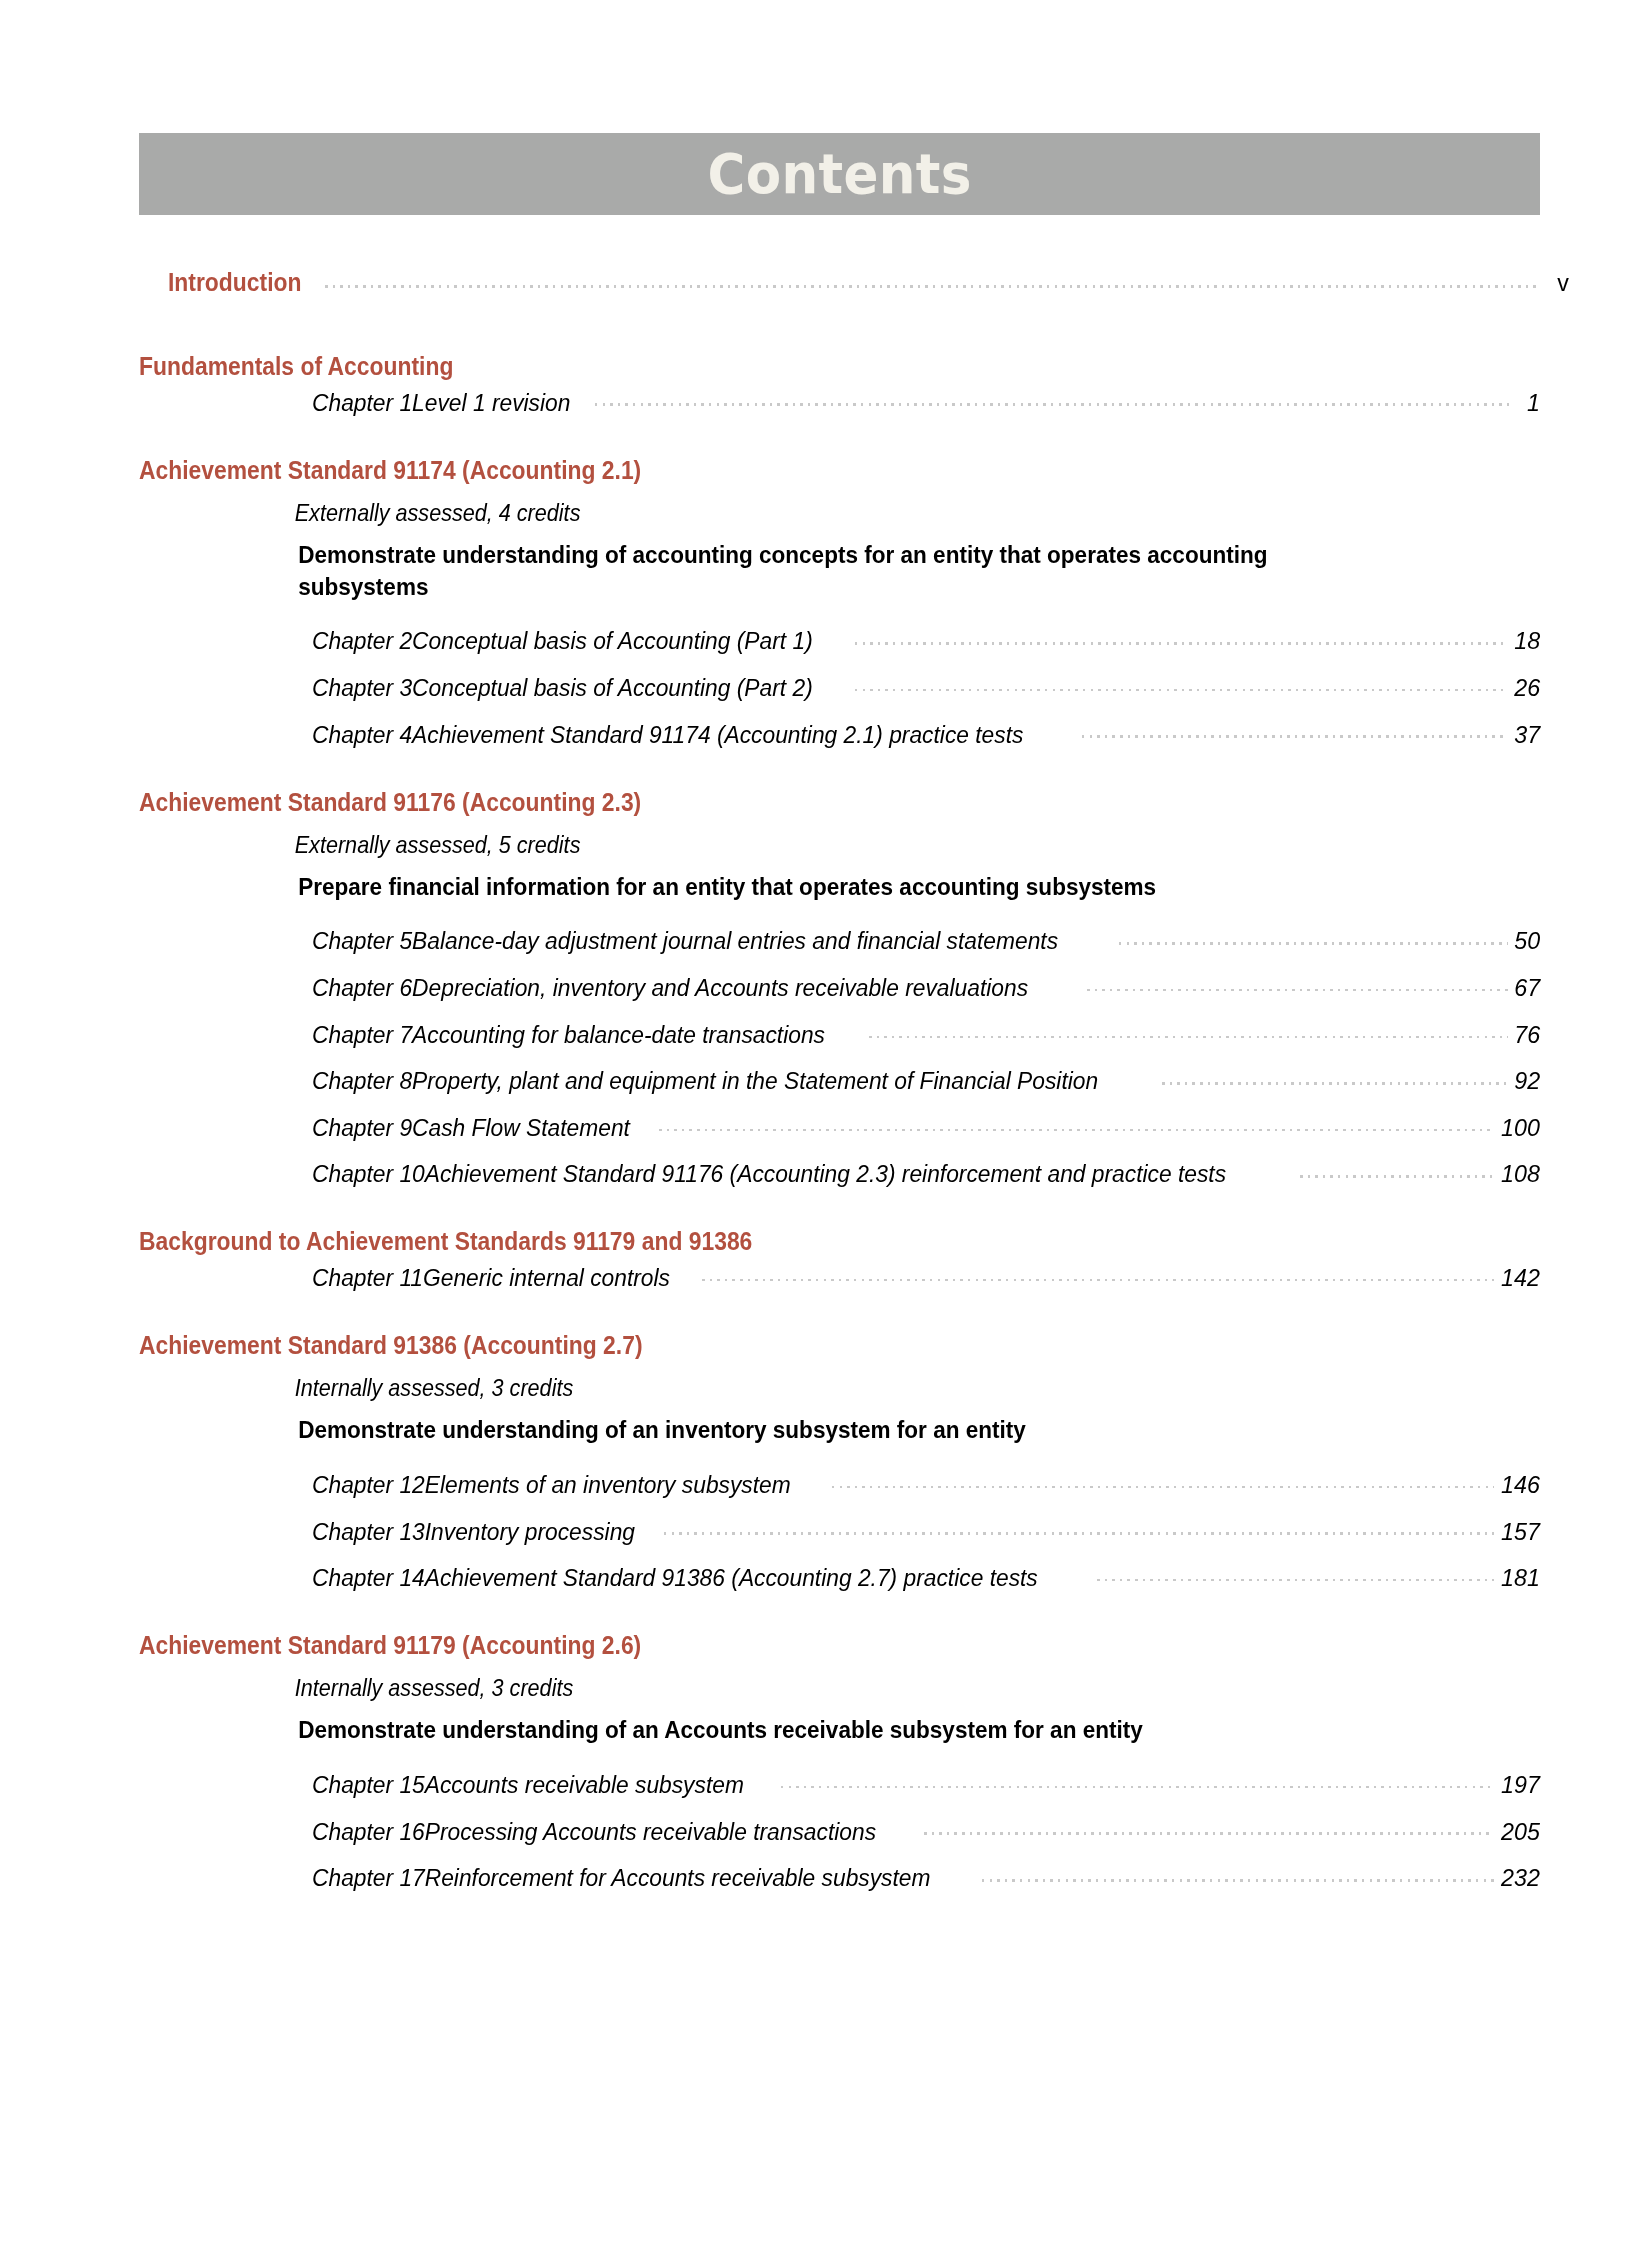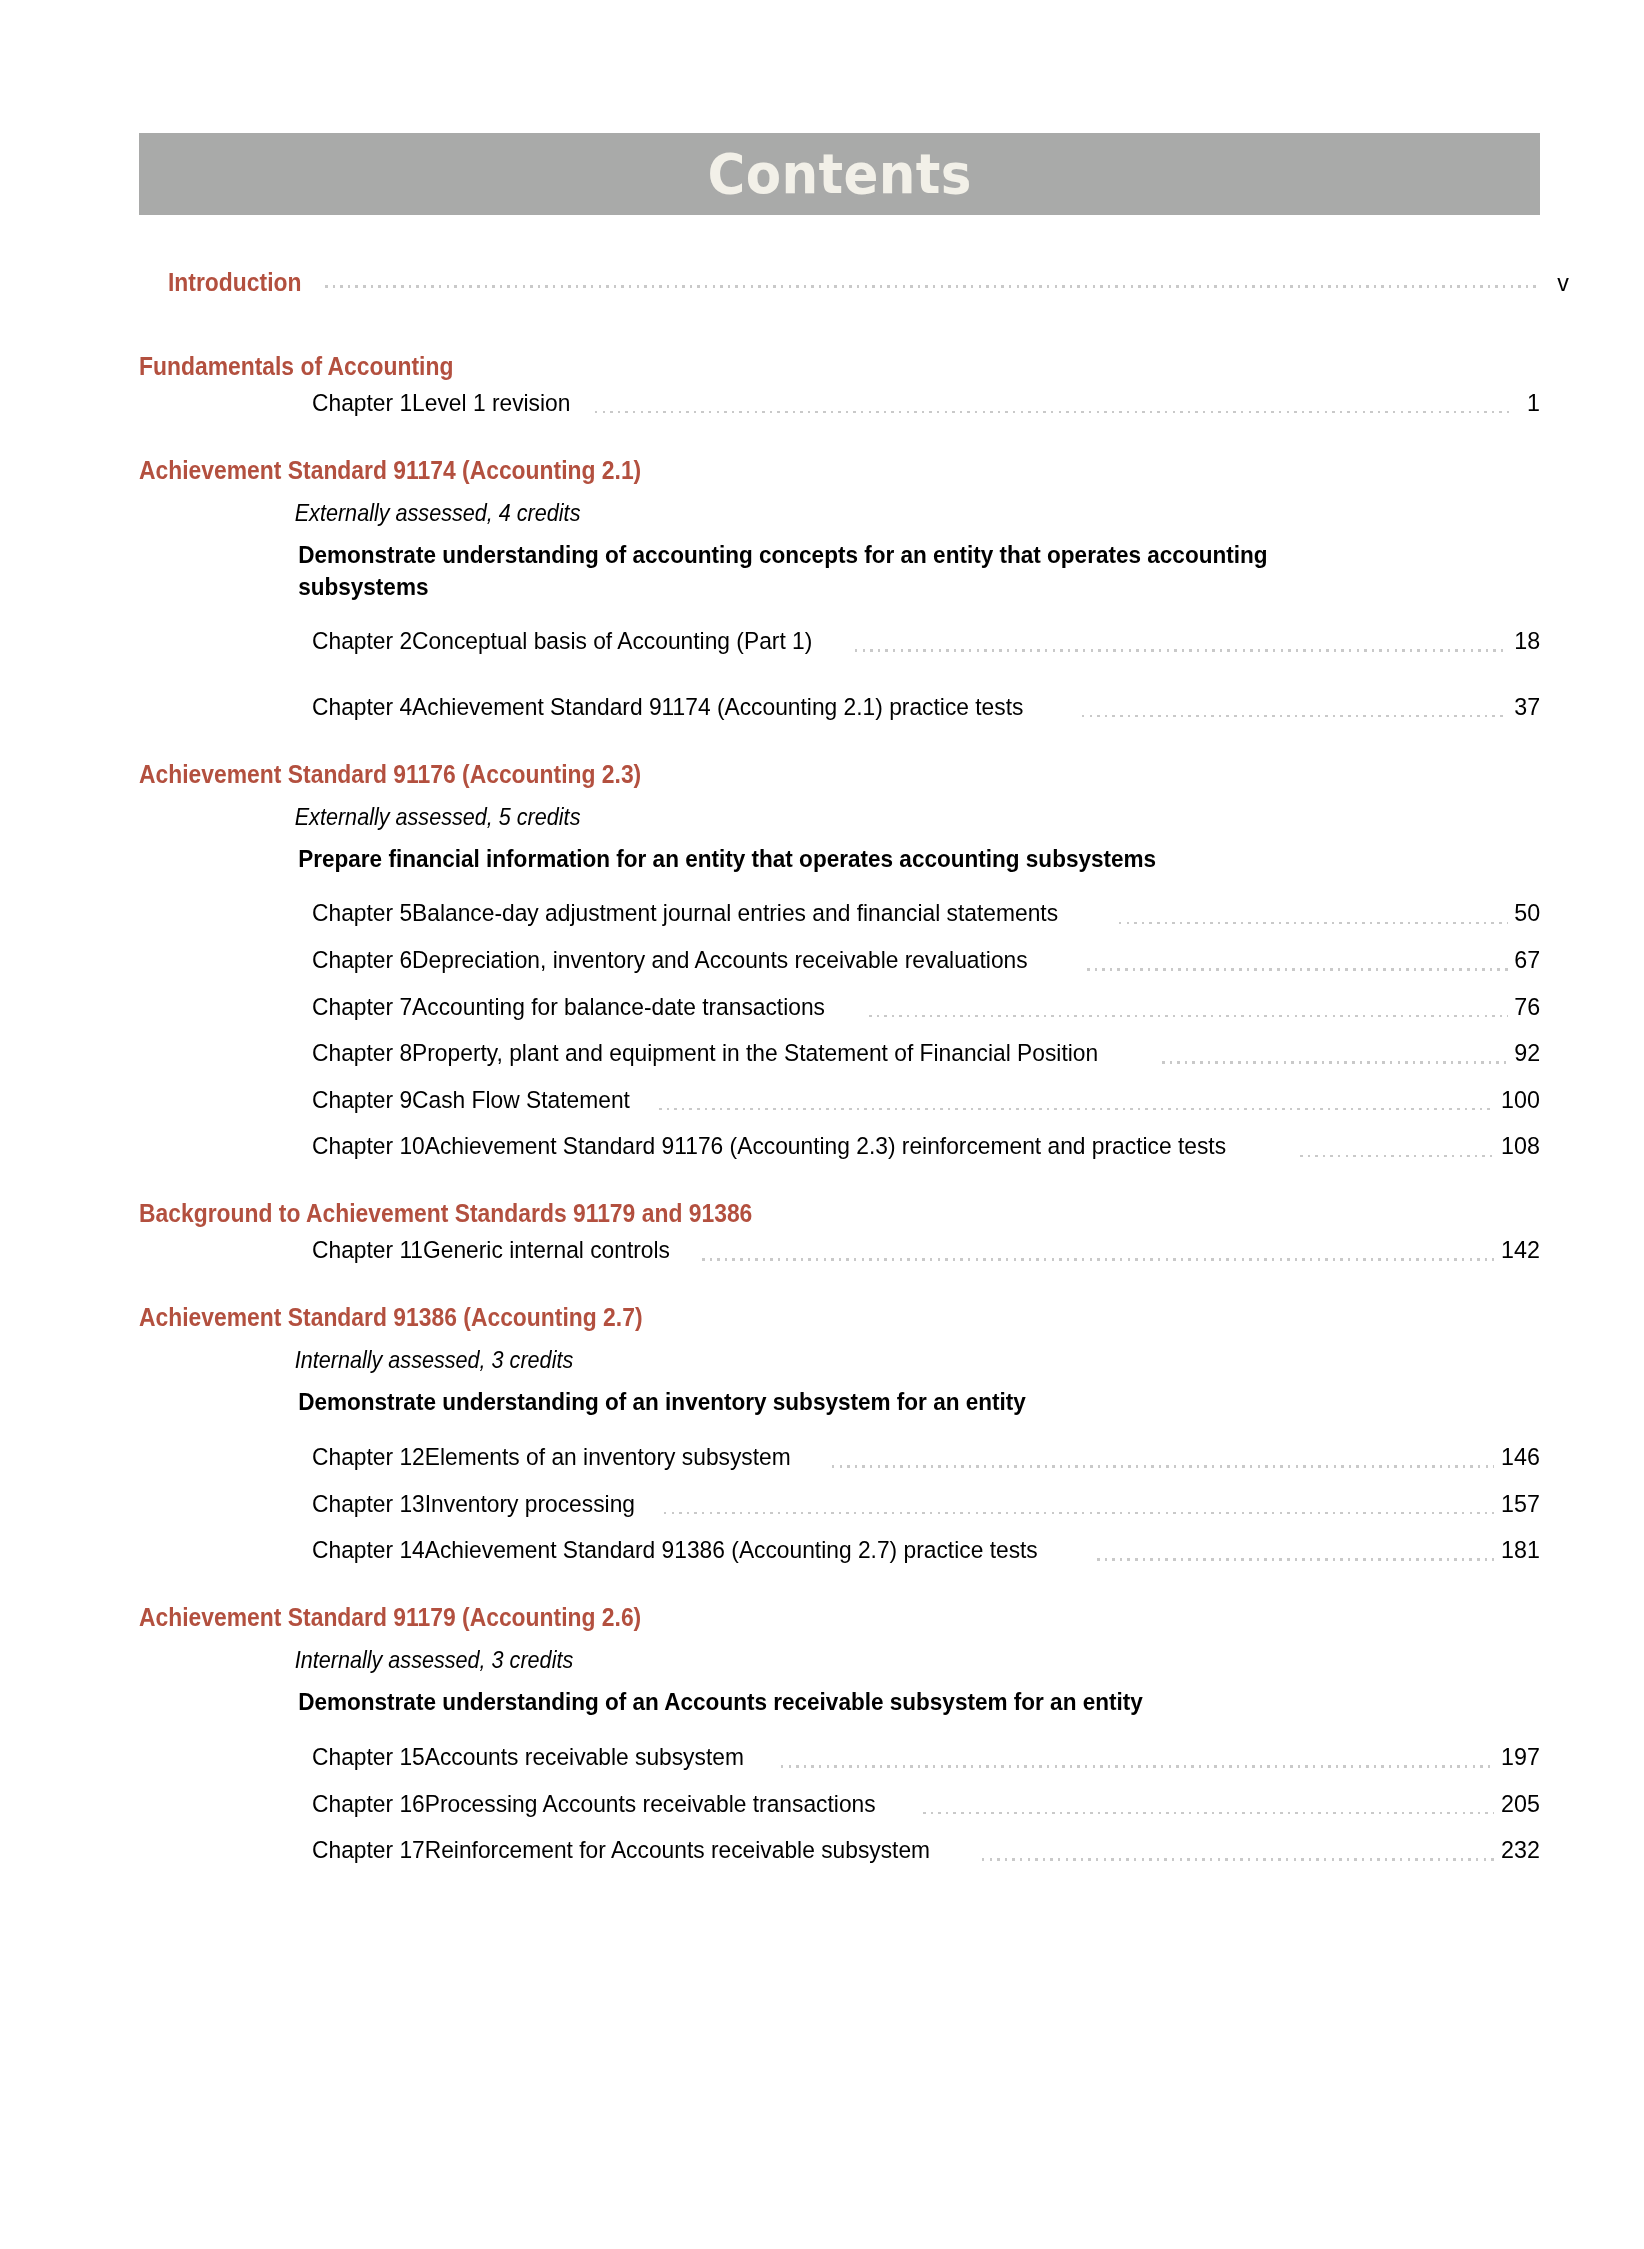--- a/index.html
+++ b/index.html
@@ -109,24 +109,25 @@
     font-weight: 400;
     min-width: 25px;
     white-space: nowrap;
     transform: scaleX(0.95);
     transform-origin: right bottom;
   }
 
   
   .chapter-row {
     display: flex;
-    align-items: flex-end;
+    align-items: center;
     width: 100%;
     padding-left: 173px;
     box-sizing: border-box;
+    font-style: italic;
   }
   .chapter-label {
     flex: 0 0 auto;
     font-size: 24.5px;
     color: #000;
     white-space: nowrap;
     transform: scaleX(0.93);
     transform-origin: left bottom;
   }
   .chapter-num {
@@ -203,20 +204,25 @@
     <div class="sp-14"></div>
     <div class="desc-bold">Demonstrate understanding of accounting concepts for an entity that operates accounting subsystems</div>
     <div class="sp-30"></div>
 
     <div class="chapter-row">
       <span class="chapter-label"><span class="chapter-num">Chapter 2</span><span>Conceptual basis of Accounting (Part 1)</span></span>
       <span class="dots"></span>
       <span class="pageno">18</span>
     </div>
     <div class="row-gap"></div>
+    <div class="chapter-row">
+      <span class="chapter-label"><span class="chapter-num">Chapter 3</span><span>Conceptual basis of Accounting (Part 2)</span></span>
+      <span class="dots"></span>
+      <span class="pageno">26</span>
+    </div>
     <div class="row-gap"></div>
     <div class="chapter-row">
       <span class="chapter-label"><span class="chapter-num">Chapter 4</span><span>Achievement Standard 91174 (Accounting 2.1) practice tests</span></span>
       <span class="dots"></span>
       <span class="pageno">37</span>
     </div>
 
     <div class="sp-46"></div>
 
     <div class="sec-head">Achievement Standard 91176 (Accounting 2.3)</div>

